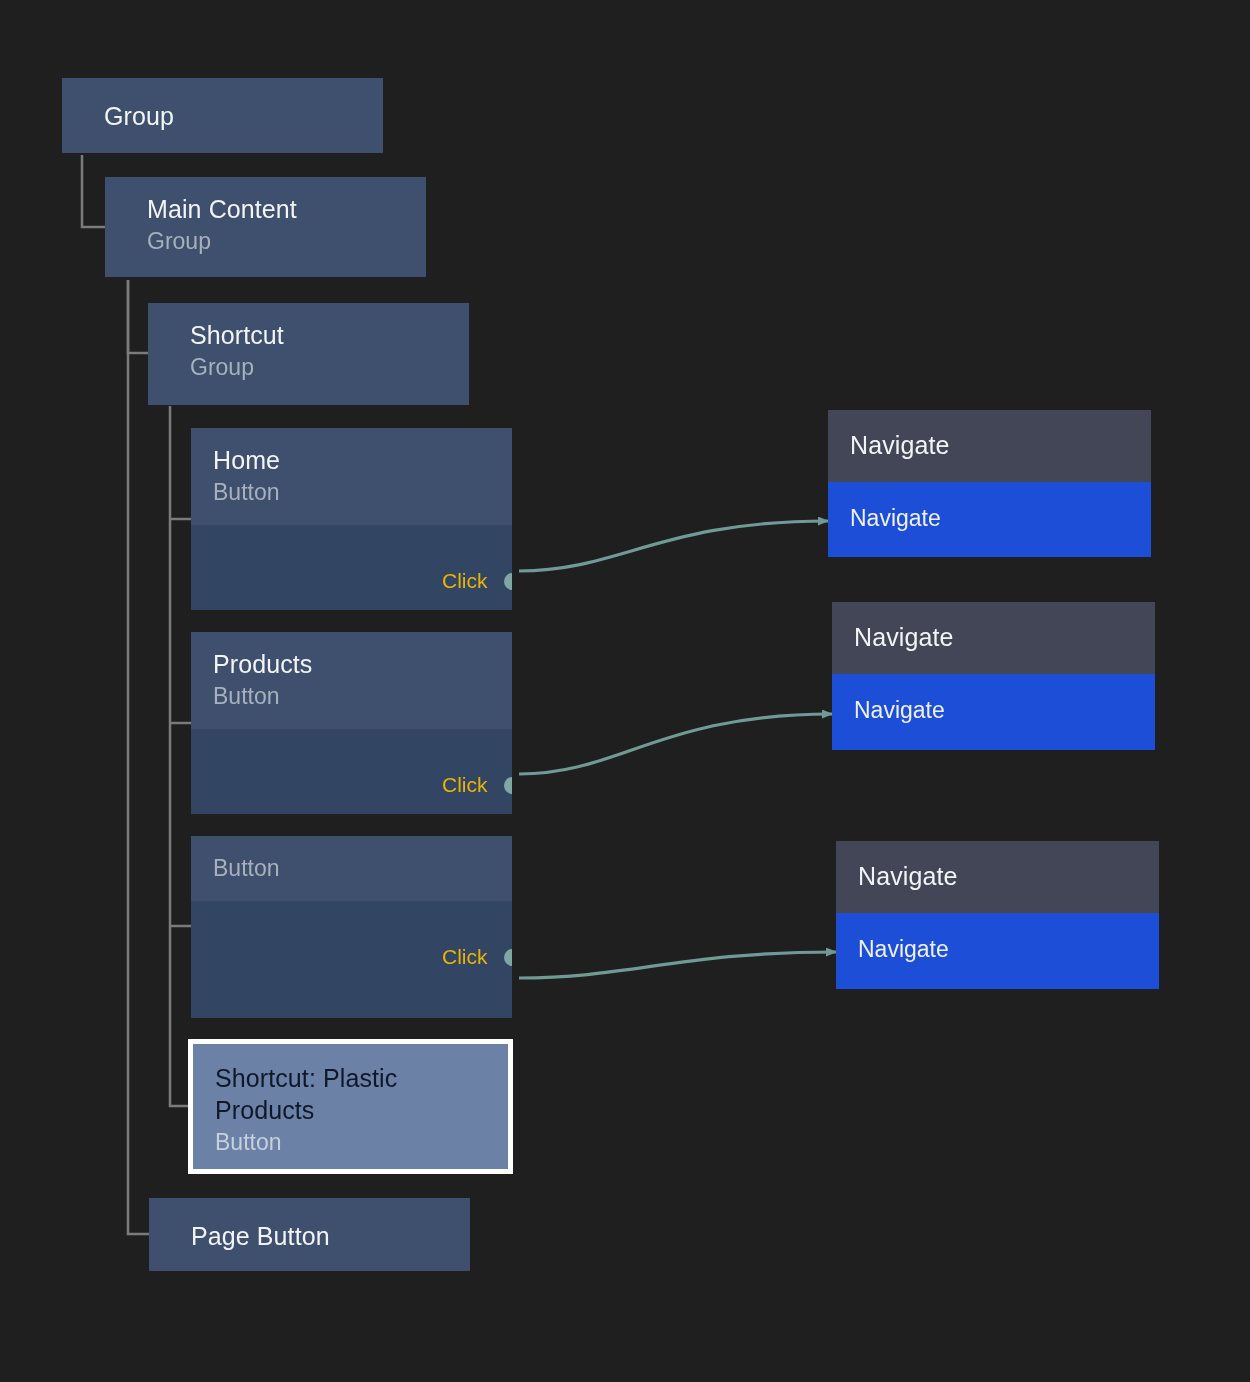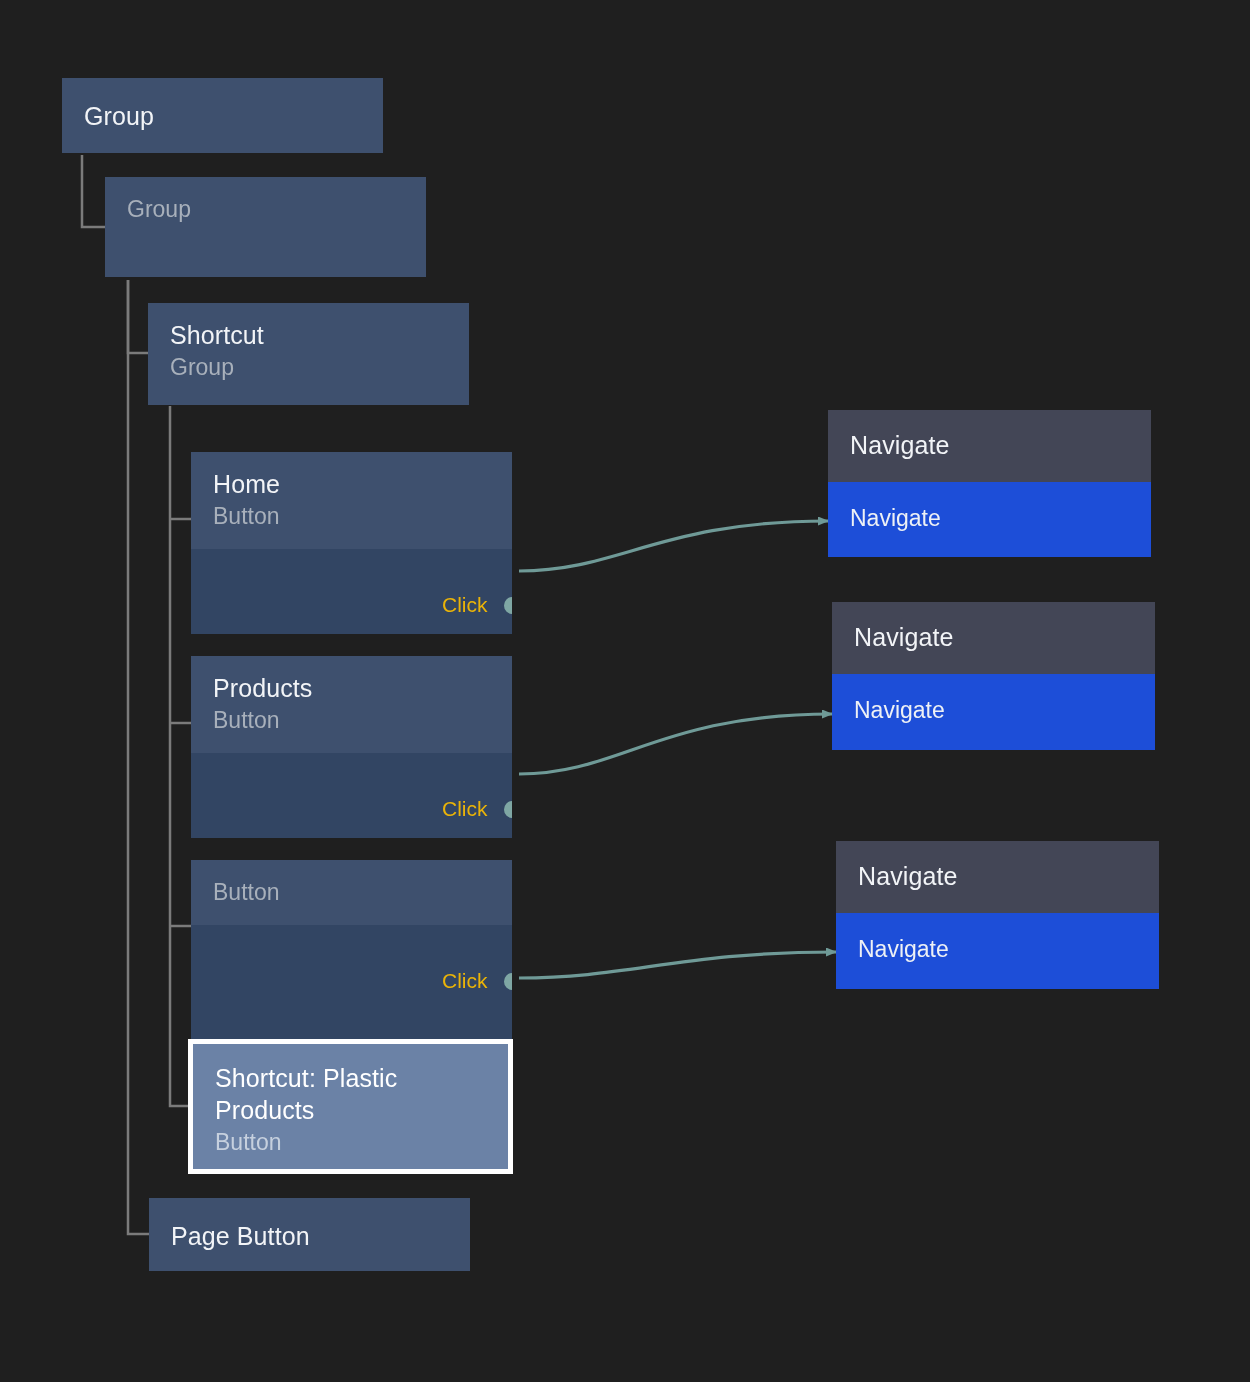--- a/index.html
+++ b/index.html
@@ -47,20 +47,21 @@
     box-sizing: border-box;
     overflow: hidden;
   }
 
   
   .node-group {
     background: #3e506e;
   }
   .node-group .node-head {
     padding: 16px 22px 18px 22px;
+    margin-left: 20px;
   }
 
   
   .node-group.compact .node-head {
     padding: 22px 22px 22px 22px;
   }
 
   .node-title {
     color: #f2f4f7;
     font-size: 25px;
@@ -73,21 +74,20 @@
     color: #a8b0bb;
     font-size: 23px;
     line-height: 30px;
     font-weight: 400;
     margin-top: 1px;
   }
 
   
   .node-button {
     background: #324563;
-    margin-top: 24px;
   }
   .node-button .node-head {
     background: #3e506e;
     padding: 16px 22px 18px 22px;
     box-sizing: border-box;
   }
   .node-button .node-body {
     position: relative;
     height: 92px;
   }
@@ -111,21 +111,21 @@
     border-radius: 50%;
     background: #7fa7a4;
     margin-right: -8.5px;
   }
 
   
   .node-selected {
     background: #6b82a6;
     border: 5px solid #ffffff;
   }
-  .node-selected .node-title { color: #ffffff; }
+  .node-selected .node-title { color: #0f172a; }
   .node-selected .node-subtitle { color: #c6d0de; }
 
   
   .node-action {
     background: #1d4ed8;
   }
   .node-action .node-head {
     background: #434656;
     padding: 20px 22px;
     box-sizing: border-box;
@@ -180,20 +180,21 @@
   </svg>
 
   <div class="node node-group compact" style="left:62px; top:78px; width:321px; height:75px;">
     <div class="node-head">
       <div class="node-title">Group</div>
     </div>
   </div>
 
   <div class="node node-group" style="left:105px; top:177px; width:321px; height:100px;">
     <div class="node-head">
+      <div class="node-title">Main Content</div>
       <div class="node-subtitle">Group</div>
     </div>
   </div>
 
   <div class="node node-group" style="left:148px; top:303px; width:321px; height:102px;">
     <div class="node-head">
       <div class="node-title">Shortcut</div>
       <div class="node-subtitle">Group</div>
     </div>
   </div>

